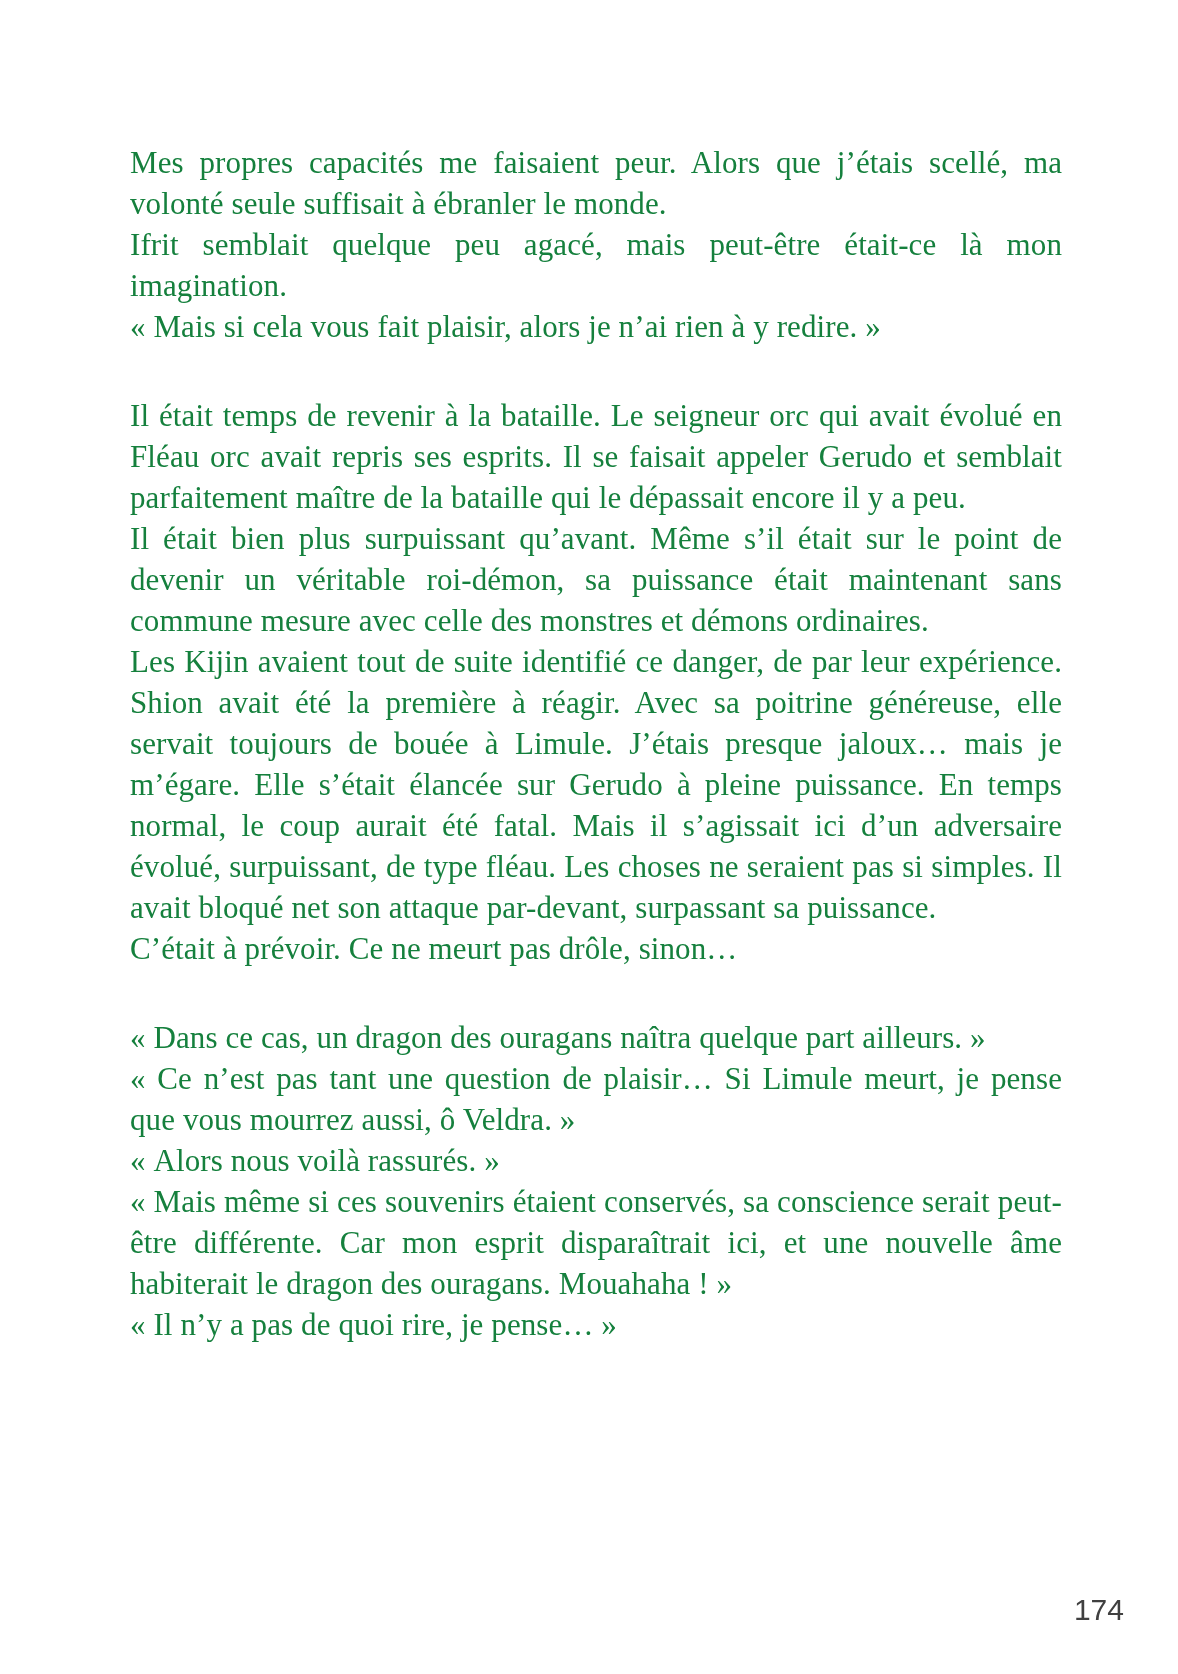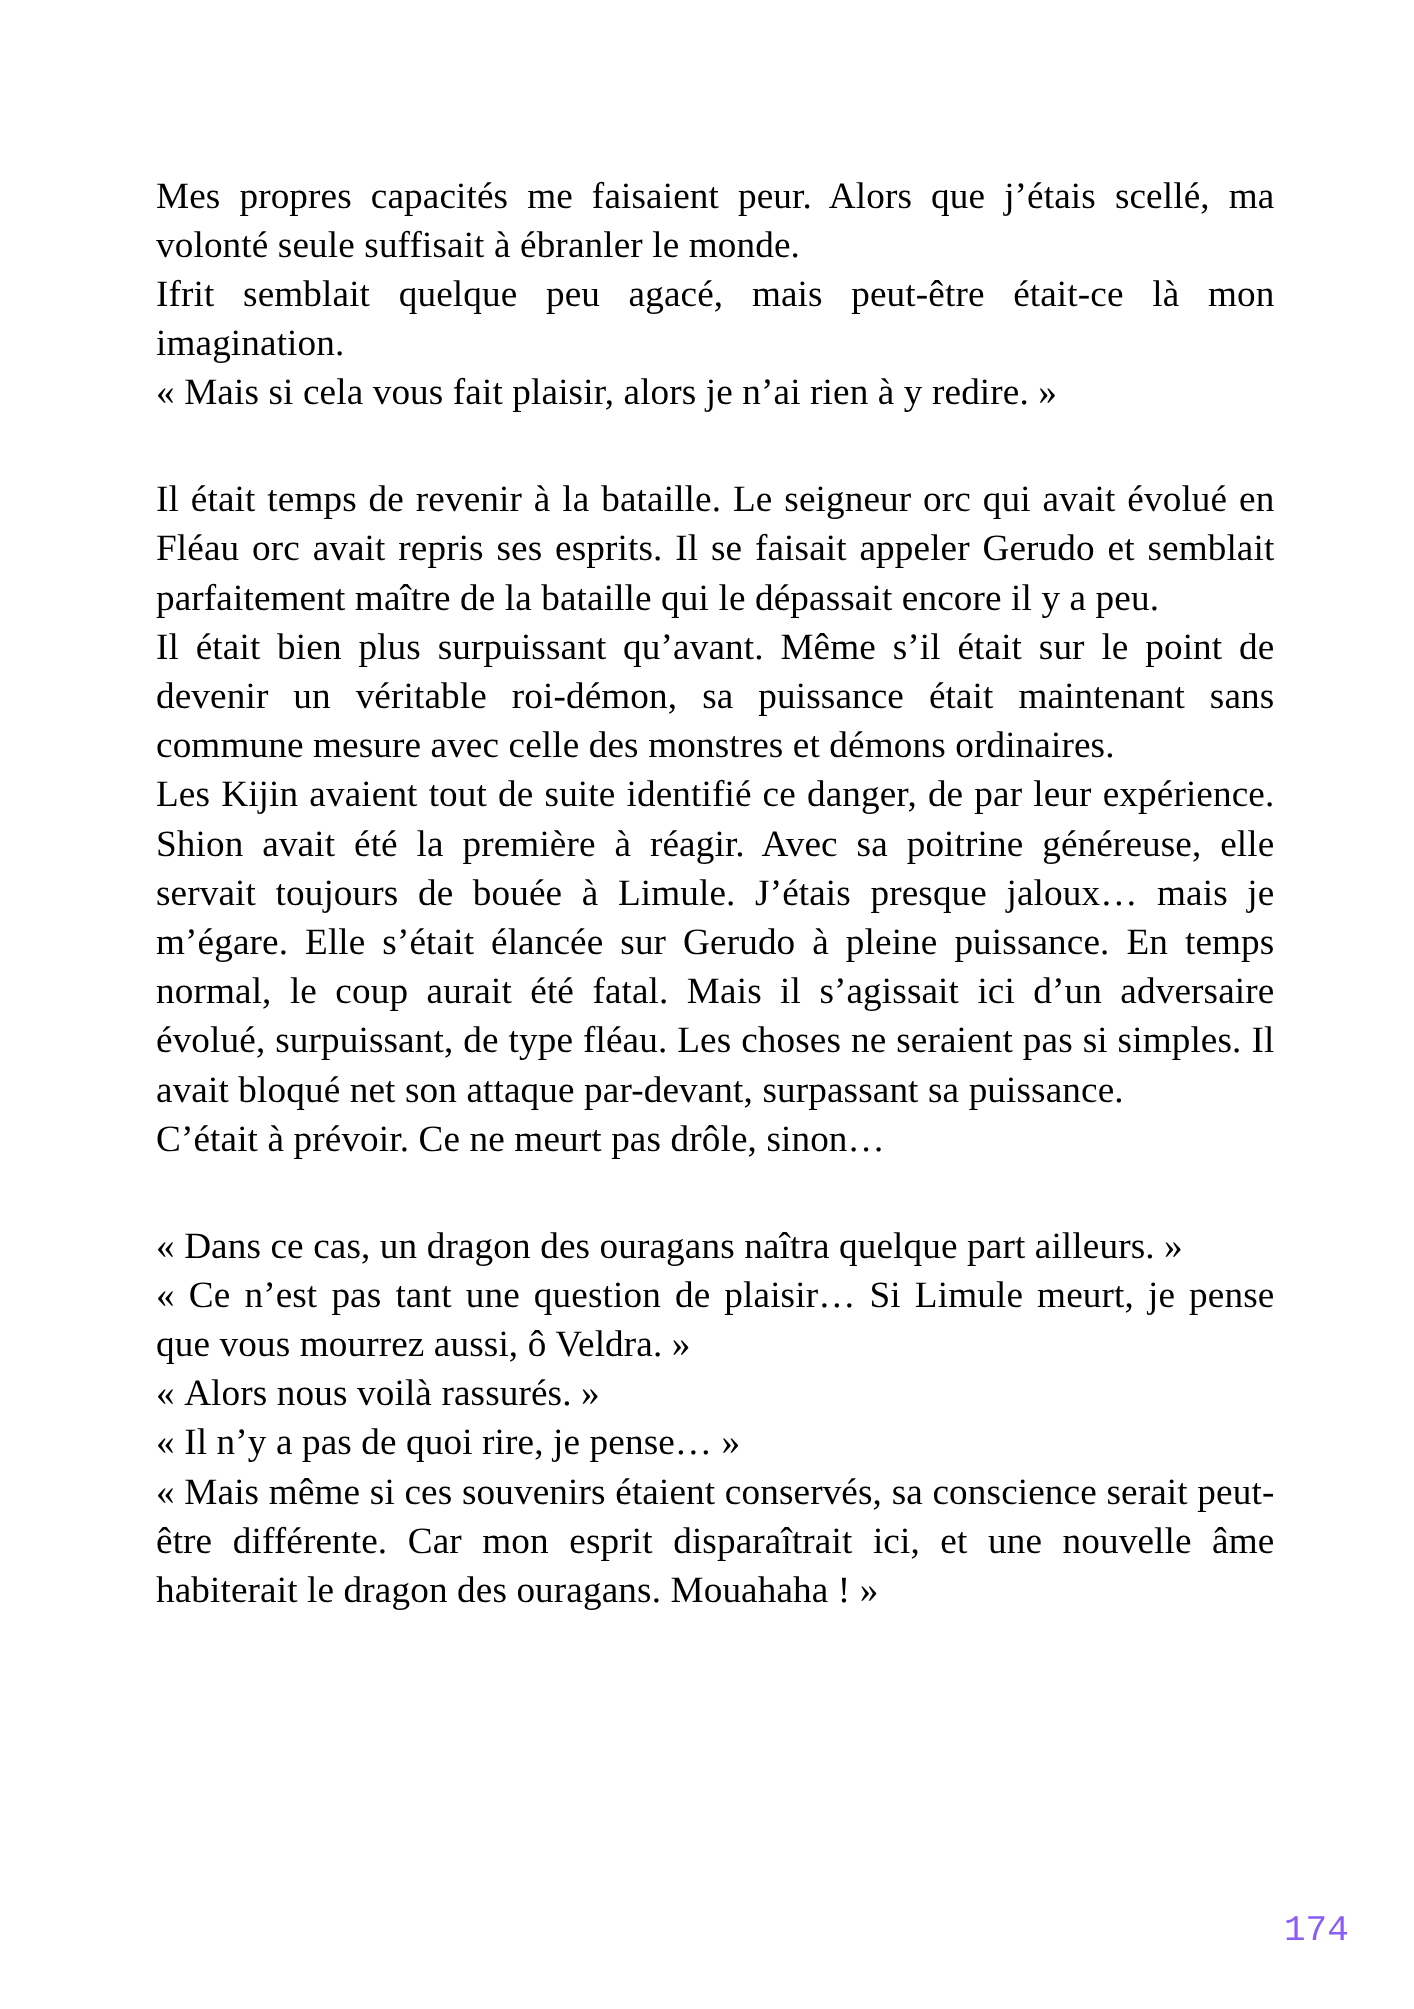--- a/index.html
+++ b/index.html
@@ -44,34 +44,34 @@
     font-family: "Liberation Sans", "DejaVu Sans", sans-serif;
     font-size: 30px;
     line-height: 30px;
     text-align: right;
   }
 </style>
 </head>
 <body style="background: rgb(255, 255, 255);">
 
 <div class="sheet">
-  <main class="text-block" style="color: #000000;">
+  <main class="text-block" style="color: #15803d;">
       <div class="block">
         <p class="para">Mes propres capacités me faisaient peur. Alors que j’étais scellé, ma volonté seule suffisait à ébranler le monde.</p>
         <p class="para">Ifrit semblait quelque peu agacé, mais peut-être était-ce là mon imagination.</p>
         <p class="para">«&nbsp;Mais si cela vous fait plaisir, alors je n’ai rien à y redire.&nbsp;»</p>
       </div>
       <div class="block">
         <p class="para">Il était temps de revenir à la bataille. Le seigneur orc qui avait évolué en Fléau orc avait repris ses esprits. Il se faisait appeler Gerudo et semblait parfaitement maître de la bataille qui le dépassait encore il y a peu.</p>
         <p class="para">Il était bien plus surpuissant qu’avant. Même s’il était sur le point de devenir un véritable roi-démon, sa puissance était maintenant sans commune mesure avec celle des monstres et démons ordinaires.</p>
         <p class="para">Les Kijin avaient tout de suite identifié ce danger, de par leur expérience. Shion avait été la première à réagir. Avec sa poitrine généreuse, elle servait toujours de bouée à Limule. J’étais presque jaloux… mais je m’égare. Elle s’était élancée sur Gerudo à pleine puissance. En temps normal, le coup aurait été fatal. Mais il s’agissait ici d’un adversaire évolué, surpuissant, de type fléau. Les choses ne seraient pas si simples. Il avait bloqué net son attaque par-devant, surpassant sa puissance.</p>
         <p class="para">C’était à prévoir. Ce ne meurt pas drôle, sinon…</p>
       </div>
       <div class="block">
         <p class="para">«&nbsp;Dans ce cas, un dragon des ouragans naîtra quelque part ailleurs.&nbsp;»</p>
         <p class="para">«&nbsp;Ce n’est pas tant une question de plaisir… Si Limule meurt, je pense que vous mourrez aussi, ô Veldra.&nbsp;»</p>
         <p class="para">«&nbsp;Alors nous voilà rassurés.&nbsp;»</p>
+        <p class="para">«&nbsp;Mais même si ces souvenirs étaient conservés, sa conscience serait peut-être différente. Car mon esprit disparaîtrait ici, et une nouvelle âme habiterait le dragon des ouragans. Mouahaha&nbsp;!&nbsp;»</p>
         <p class="para">«&nbsp;Il n’y a pas de quoi rire, je pense…&nbsp;»</p>
-        <p class="para">«&nbsp;Mais même si ces souvenirs étaient conservés, sa conscience serait peut-être différente. Car mon esprit disparaîtrait ici, et une nouvelle âme habiterait le dragon des ouragans. Mouahaha&nbsp;!&nbsp;»</p>
       </div>
     </main>
-  <div class="folio" style="color: #8b5cf6; font-family: Liberation Mono, monospace;">174</div>
+  <div class="folio" style="color: #404040;">174</div>
 </div>
 
 </body></html>

